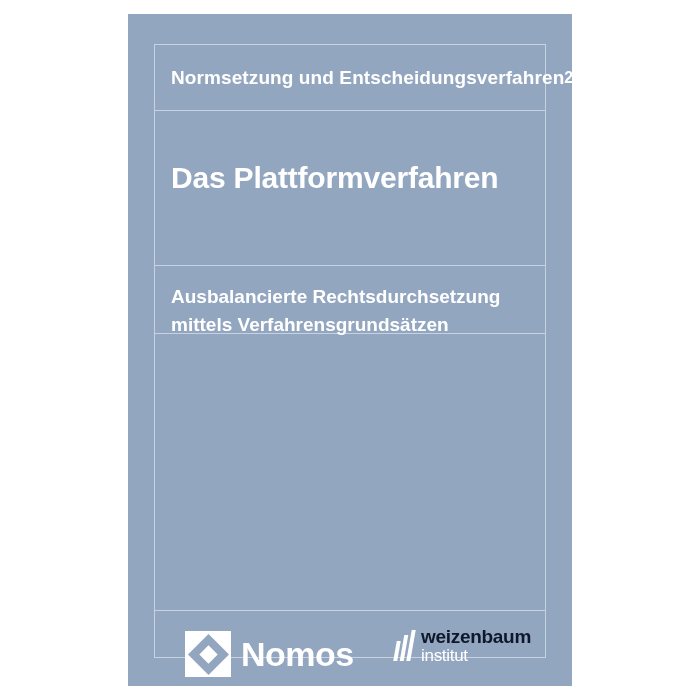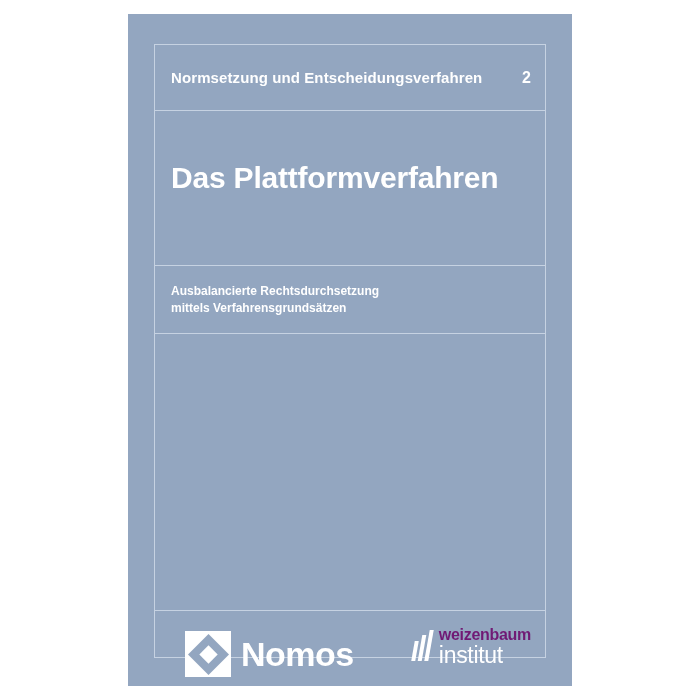--- a/index.html
+++ b/index.html
@@ -49,21 +49,21 @@
     border-bottom: 1px solid #c6d2e2;
     box-sizing: border-box;
     display: flex;
     align-items: center;
     justify-content: space-between;
     padding: 0 14px 0 16px;
   }
 
   .series-title {
     color: #ffffff;
-    font-size: 15px;
+    font-size: 19px;
     font-weight: bold;
     letter-spacing: 0.1px;
     white-space: nowrap;
   }
 
   .series-number {
     color: #ffffff;
     font-size: 16px;
     font-weight: bold;
   }
@@ -112,21 +112,21 @@
     top: 221px;
     width: 100%;
     height: 68px;
     border-bottom: 1px solid #c6d2e2;
     box-sizing: border-box;
     padding: 17px 16px 0 16px;
   }
 
   .subtitle-line {
     color: #ffffff;
-    font-size: 12px;
+    font-size: 19px;
     font-weight: bold;
     line-height: 1.45;
   }
 
   .blank-row {
     position: absolute;
     left: 0;
     top: 289px;
     width: 100%;
     height: 277px;
@@ -219,30 +219,30 @@
 
   .wz-bars span.b1 { height: 20px; }
   .wz-bars span.b2 { height: 26px; }
   .wz-bars span.b3 { height: 31px; }
 
   .wz-words {
     line-height: 1.0;
   }
 
   .wz-line1 {
-    color: #701a75;
-    font-size: 16px;
+    color: #0f172a;
+    font-size: 19px;
     font-weight: bold;
     letter-spacing: -0.3px;
     display: block;
   }
 
   .wz-line2 {
     color: #ffffff;
-    font-size: 23px;
+    font-size: 17px;
     letter-spacing: -0.3px;
     display: block;
     margin-top: 1px;
   }
 </style>
 </head>
 <body>
 
 <div class="canvas">
   <div class="cover">

